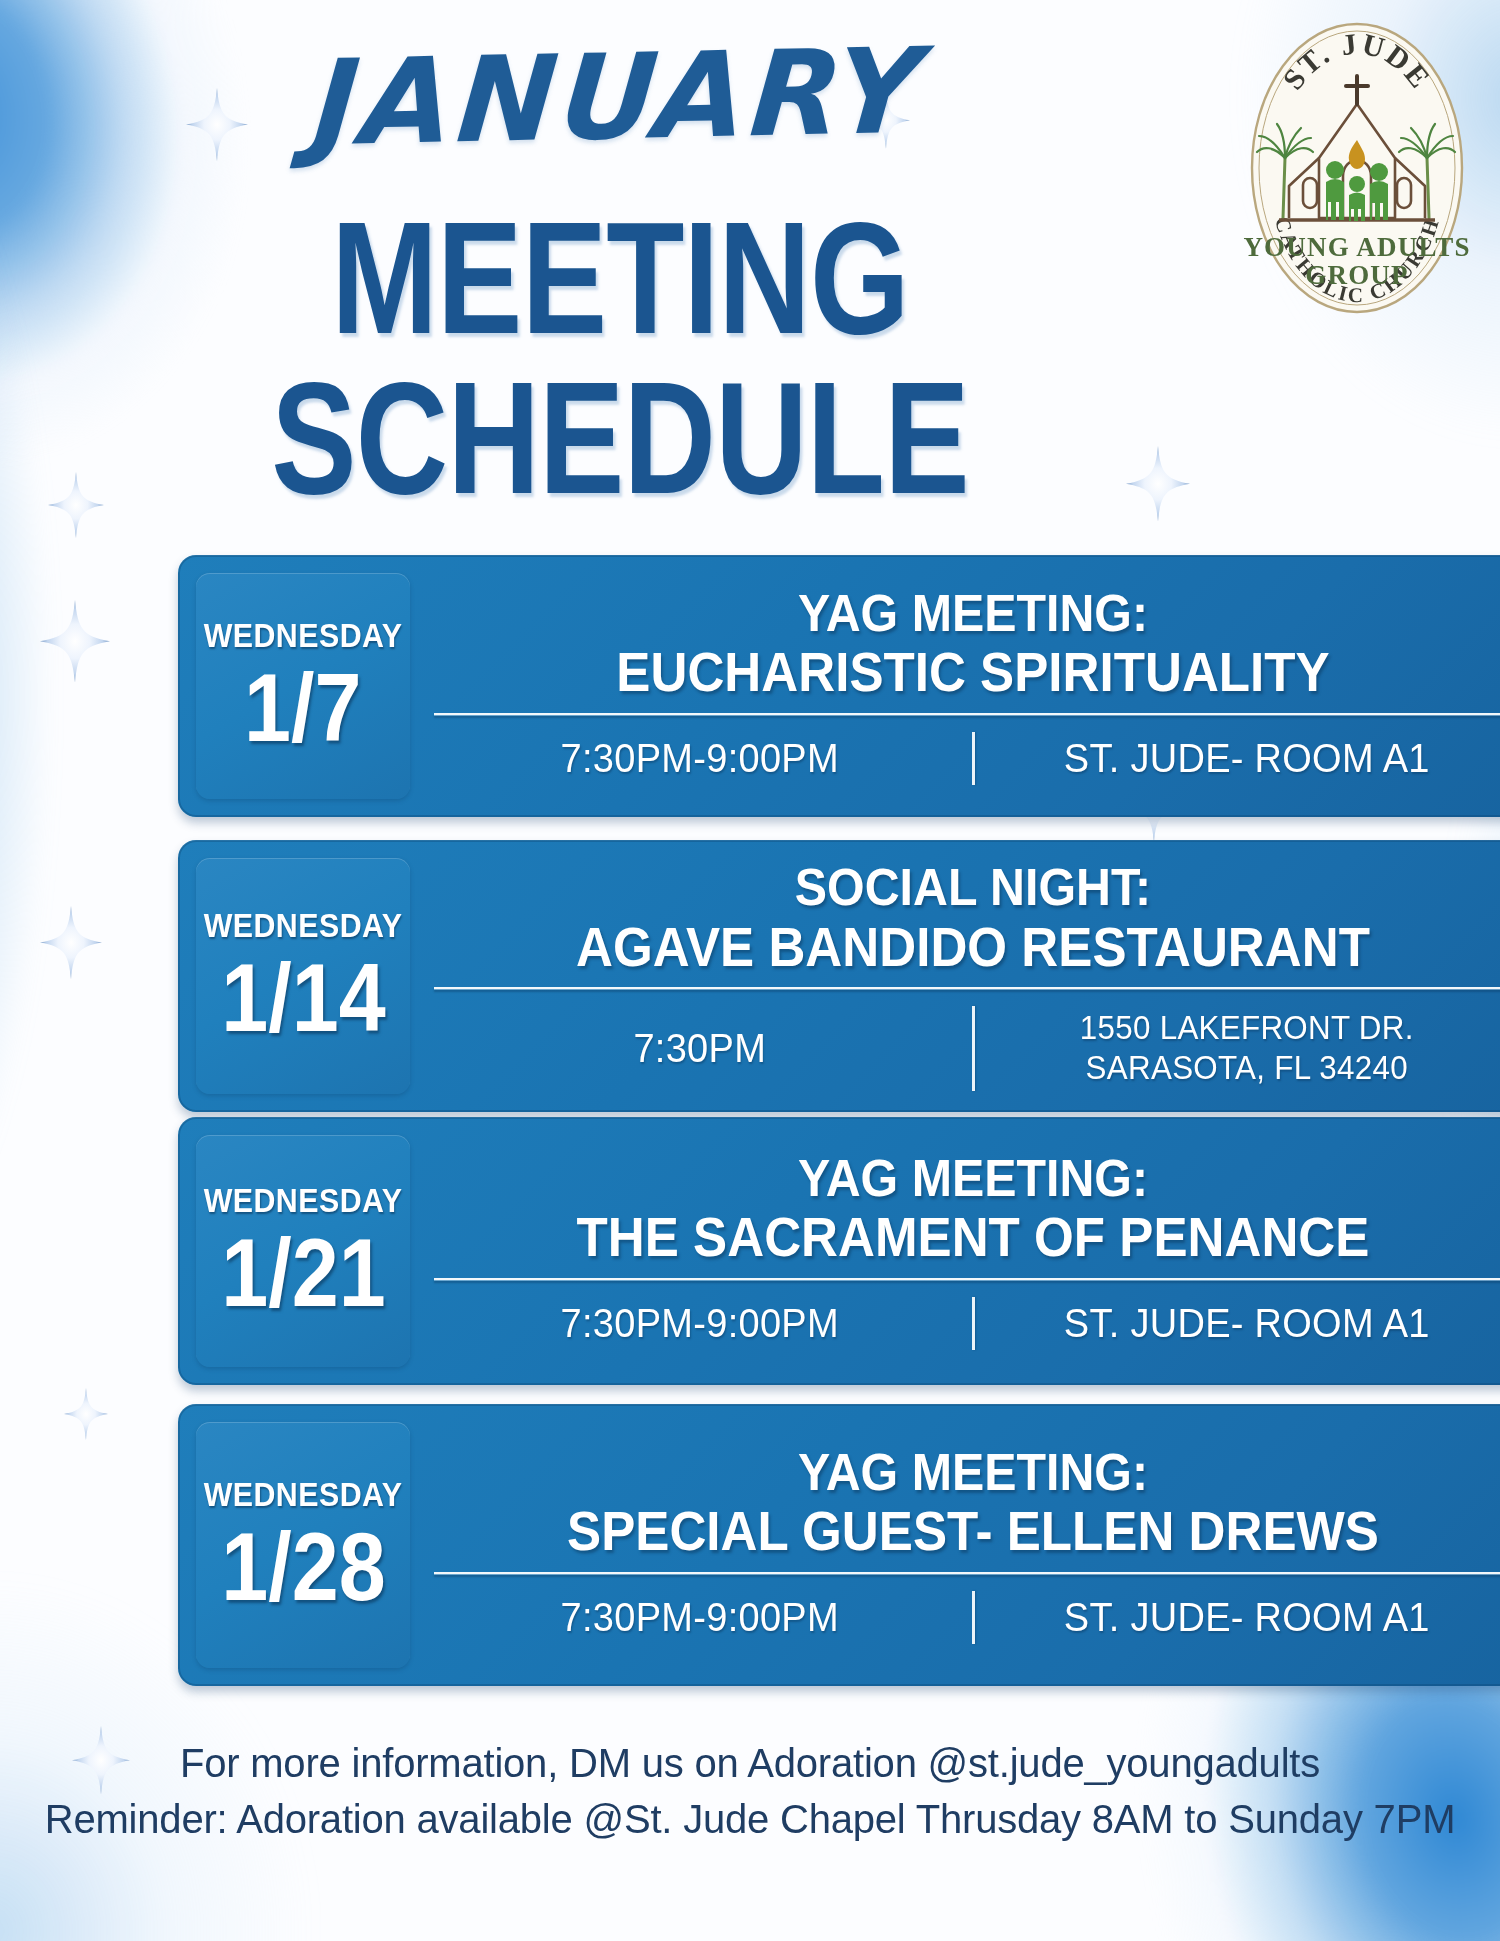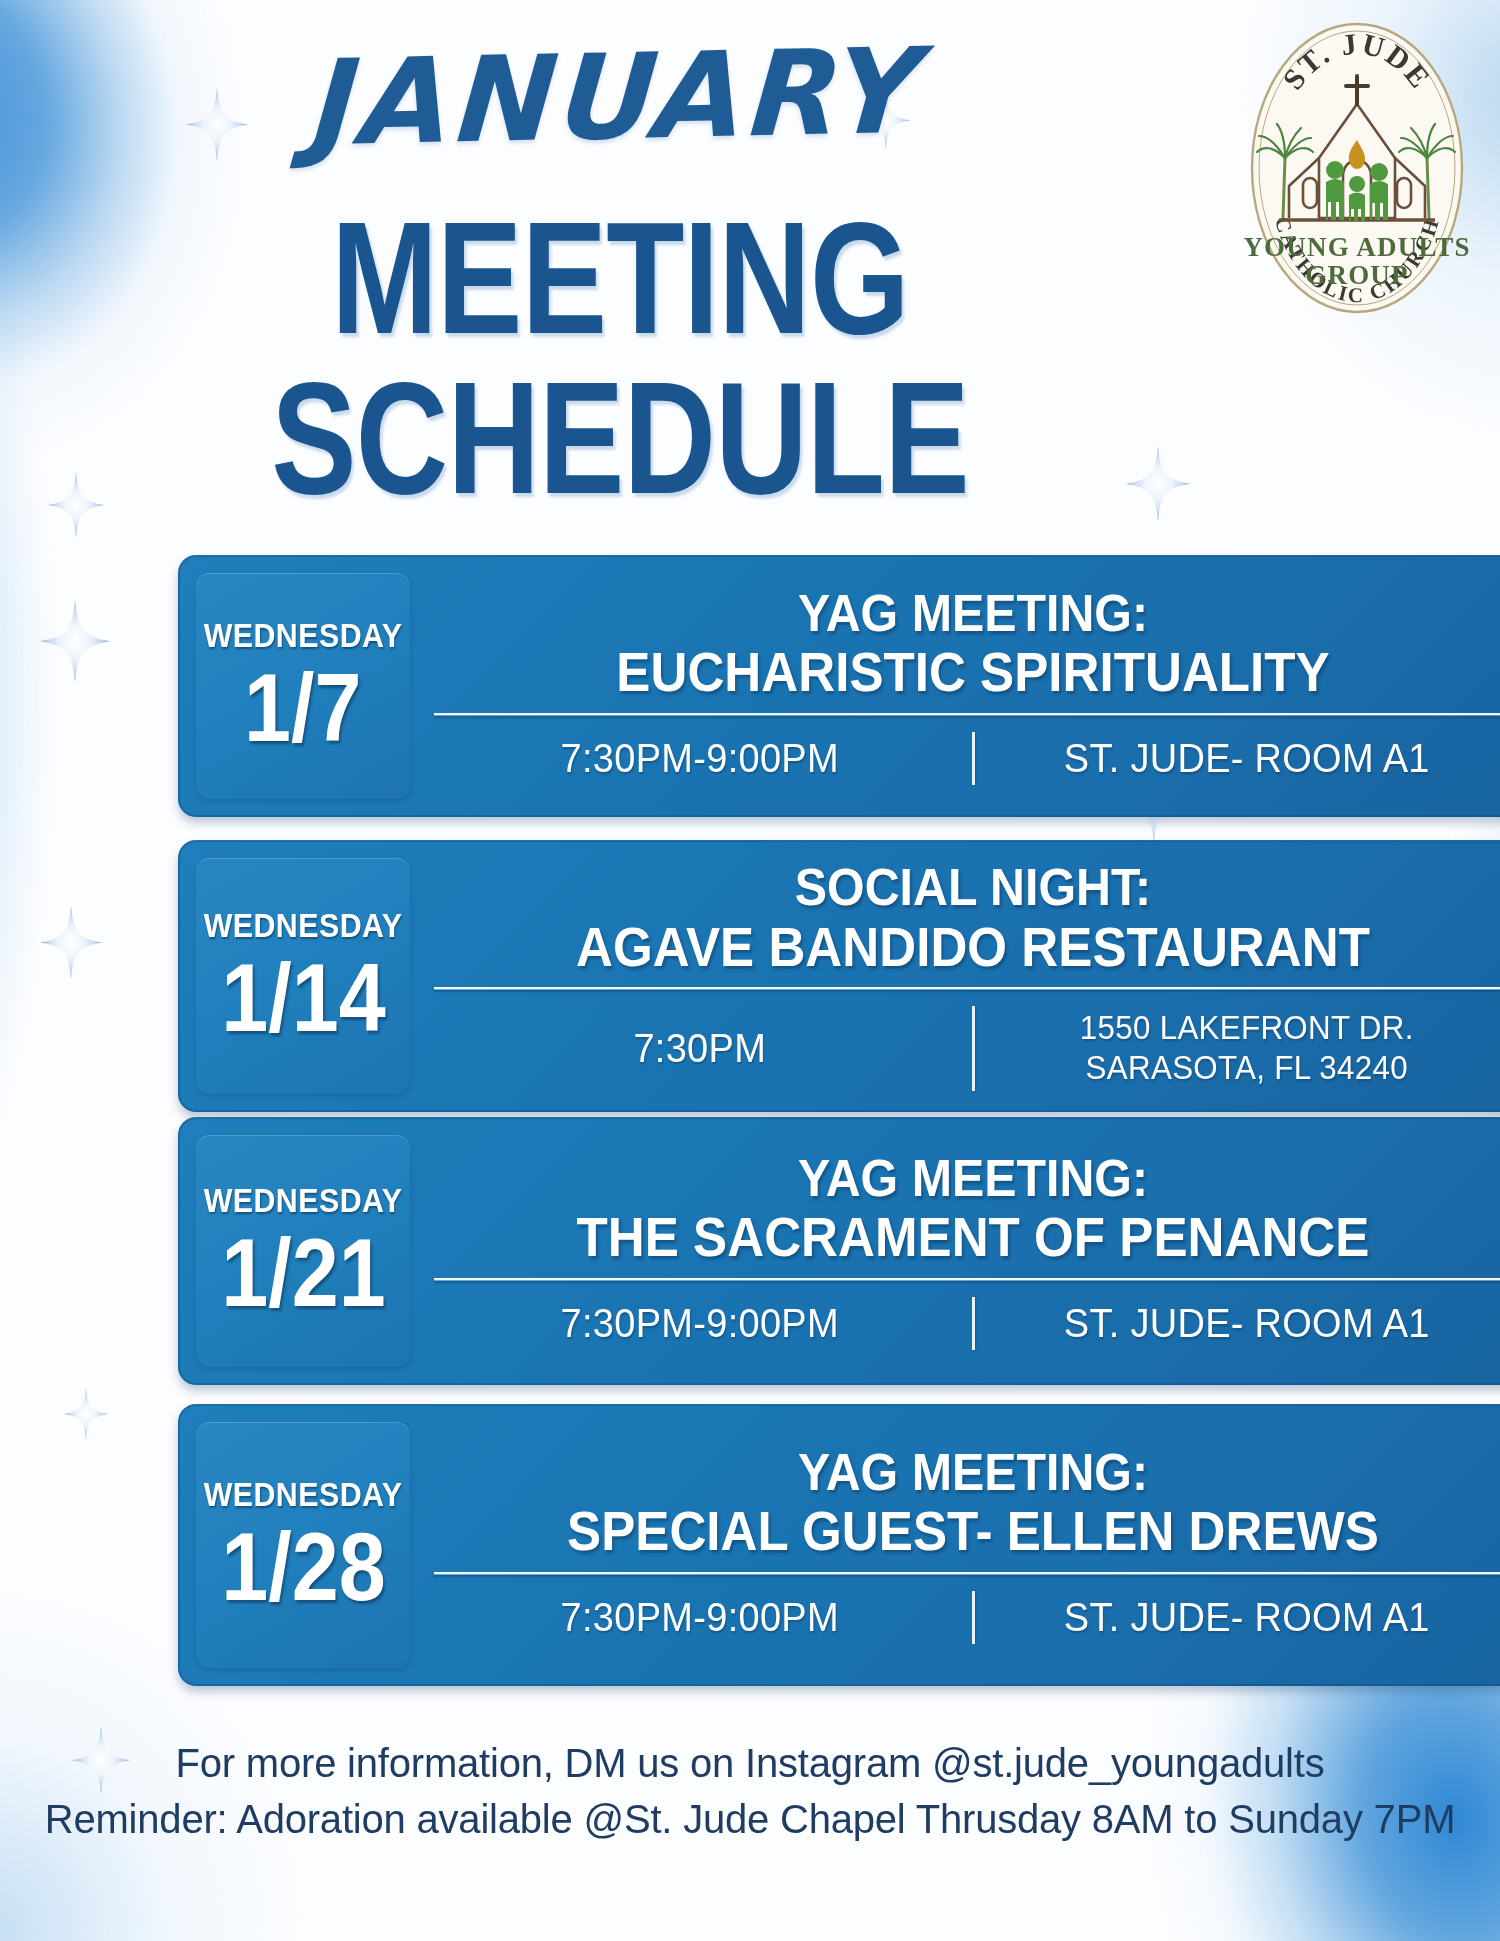--- a/index.html
+++ b/index.html
@@ -484,17 +484,17 @@
             <div class="vdiv"></div>
             <div class="meta-cell">
               <span>ST. JUDE- ROOM A1</span>
             </div>
           </div>
         </div>
       </div>
     </div>
 
   <div class="footer">
-    <div>For more information, DM us on Instagram @st.jude_youngadults</div>
+    <div>For more information, DM us on Adoration @st.jude_youngadults</div>
     <div>Reminder: Adoration available @St. Jude Chapel Thrusday 8AM to Sunday 7PM</div>
   </div>
 
 </div>
 
 </body></html>

